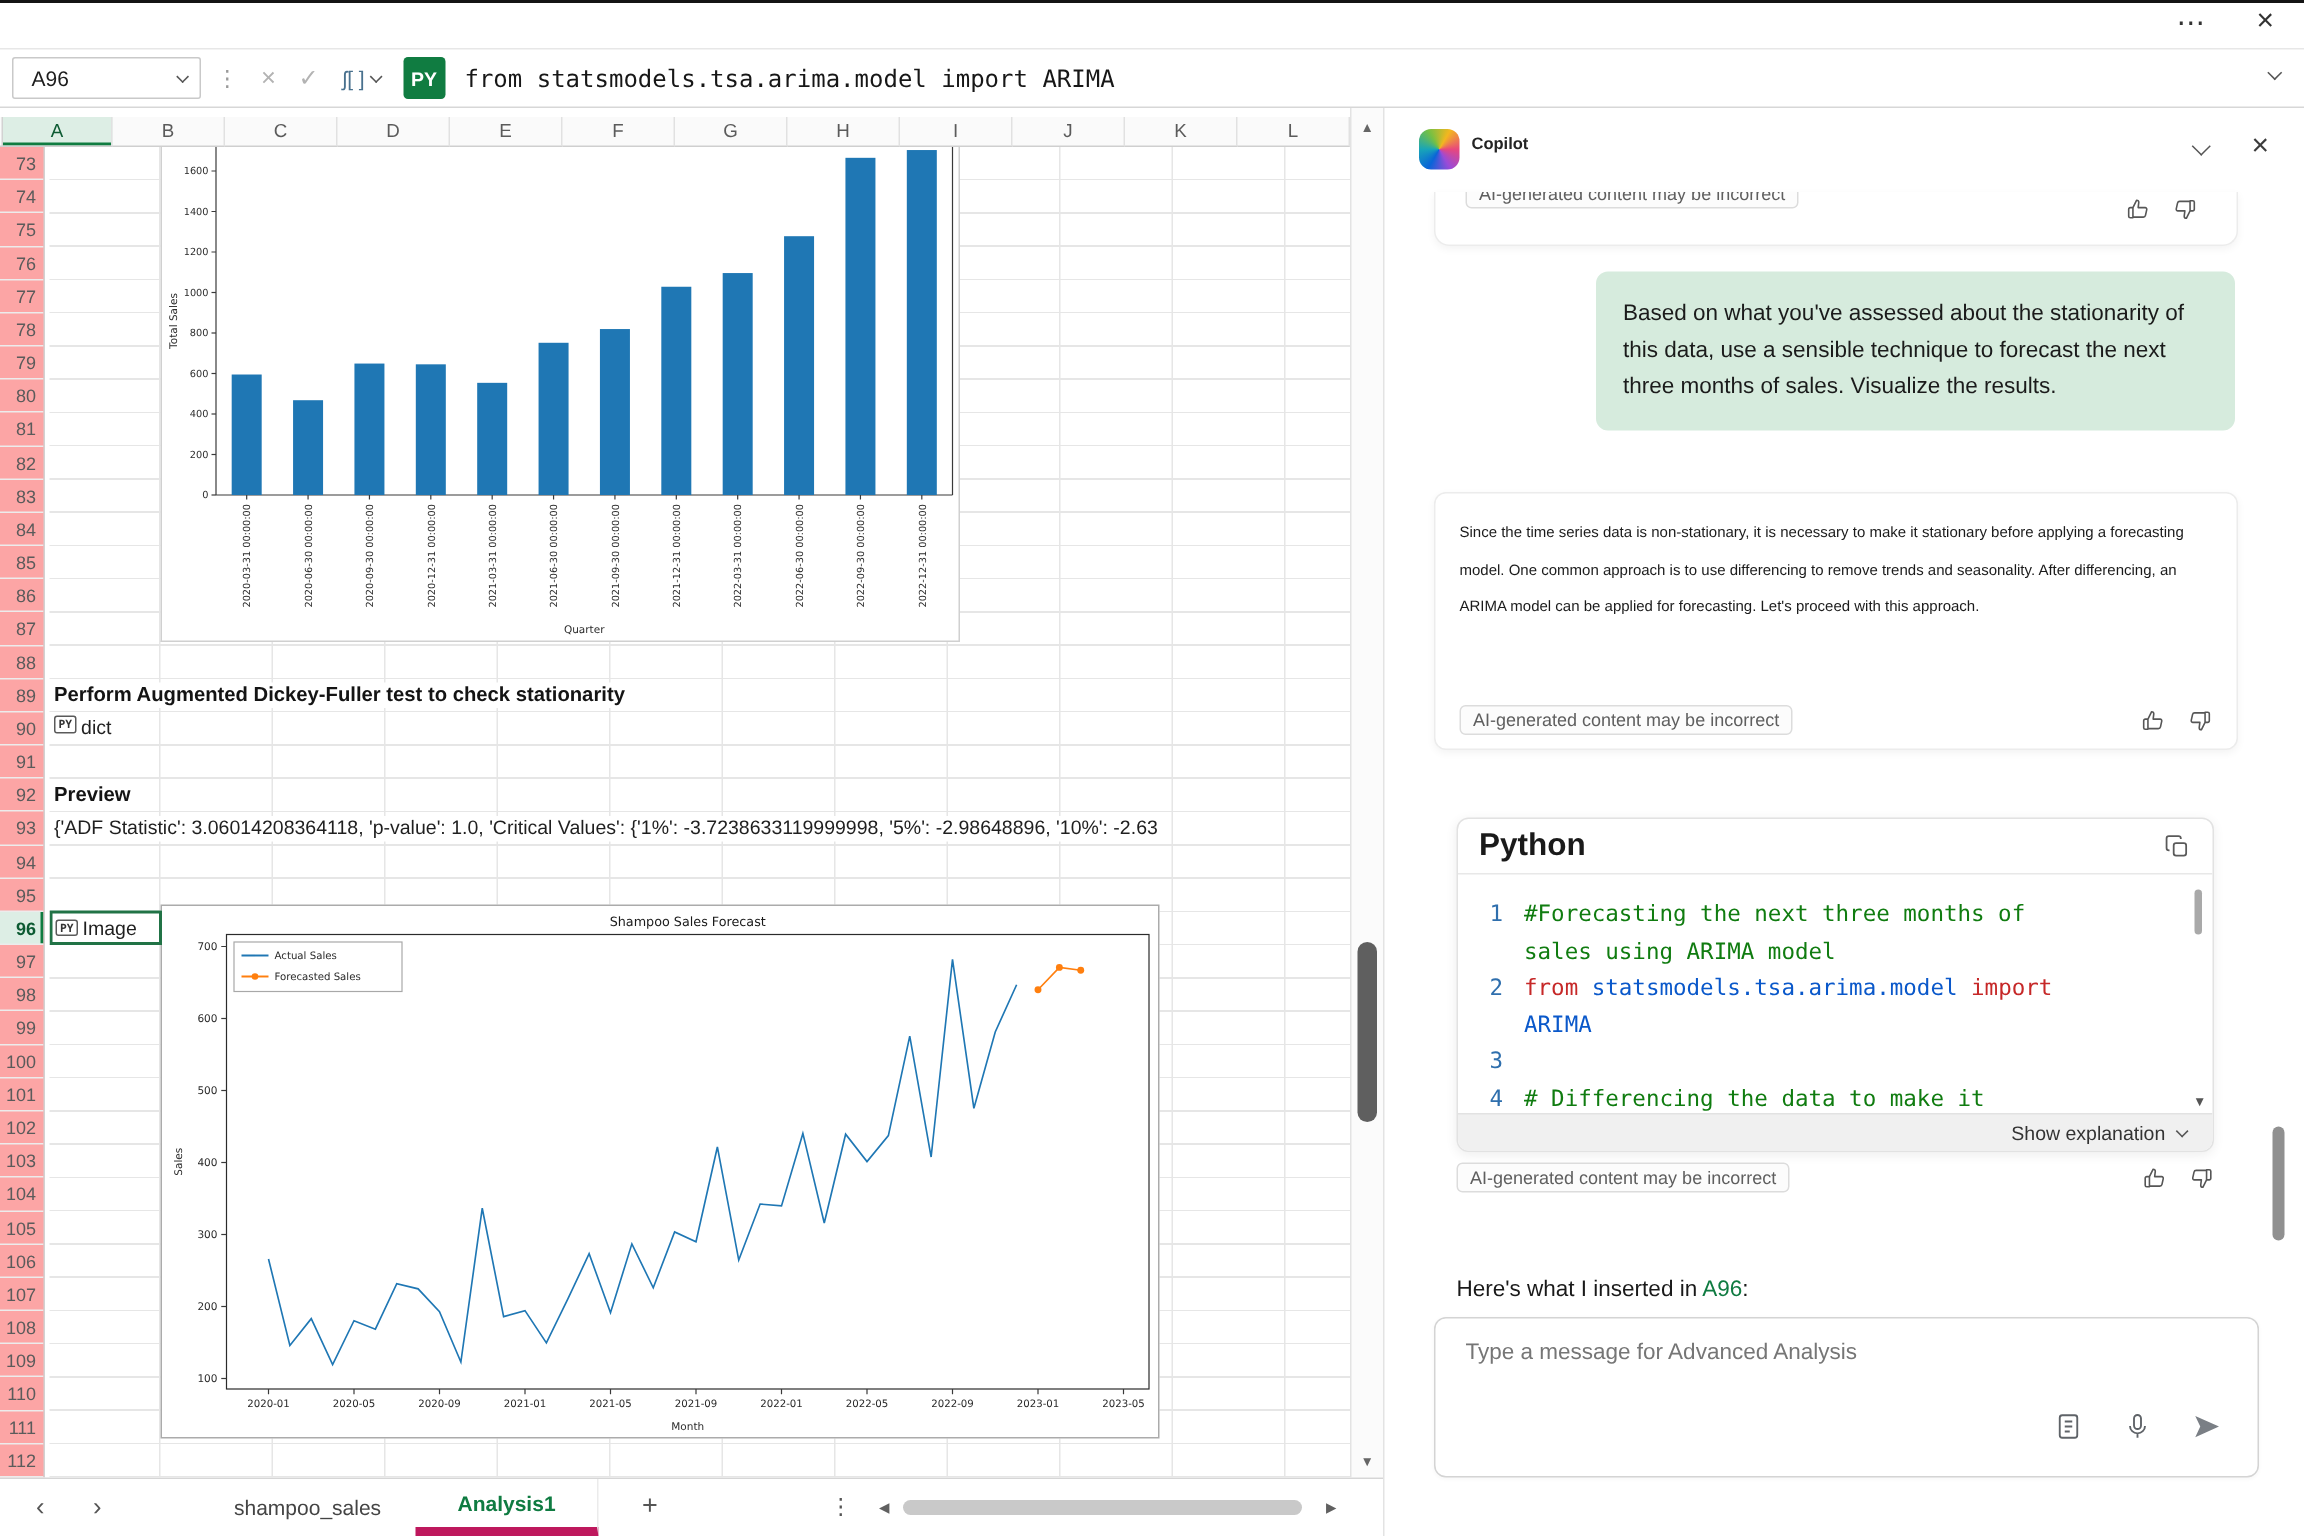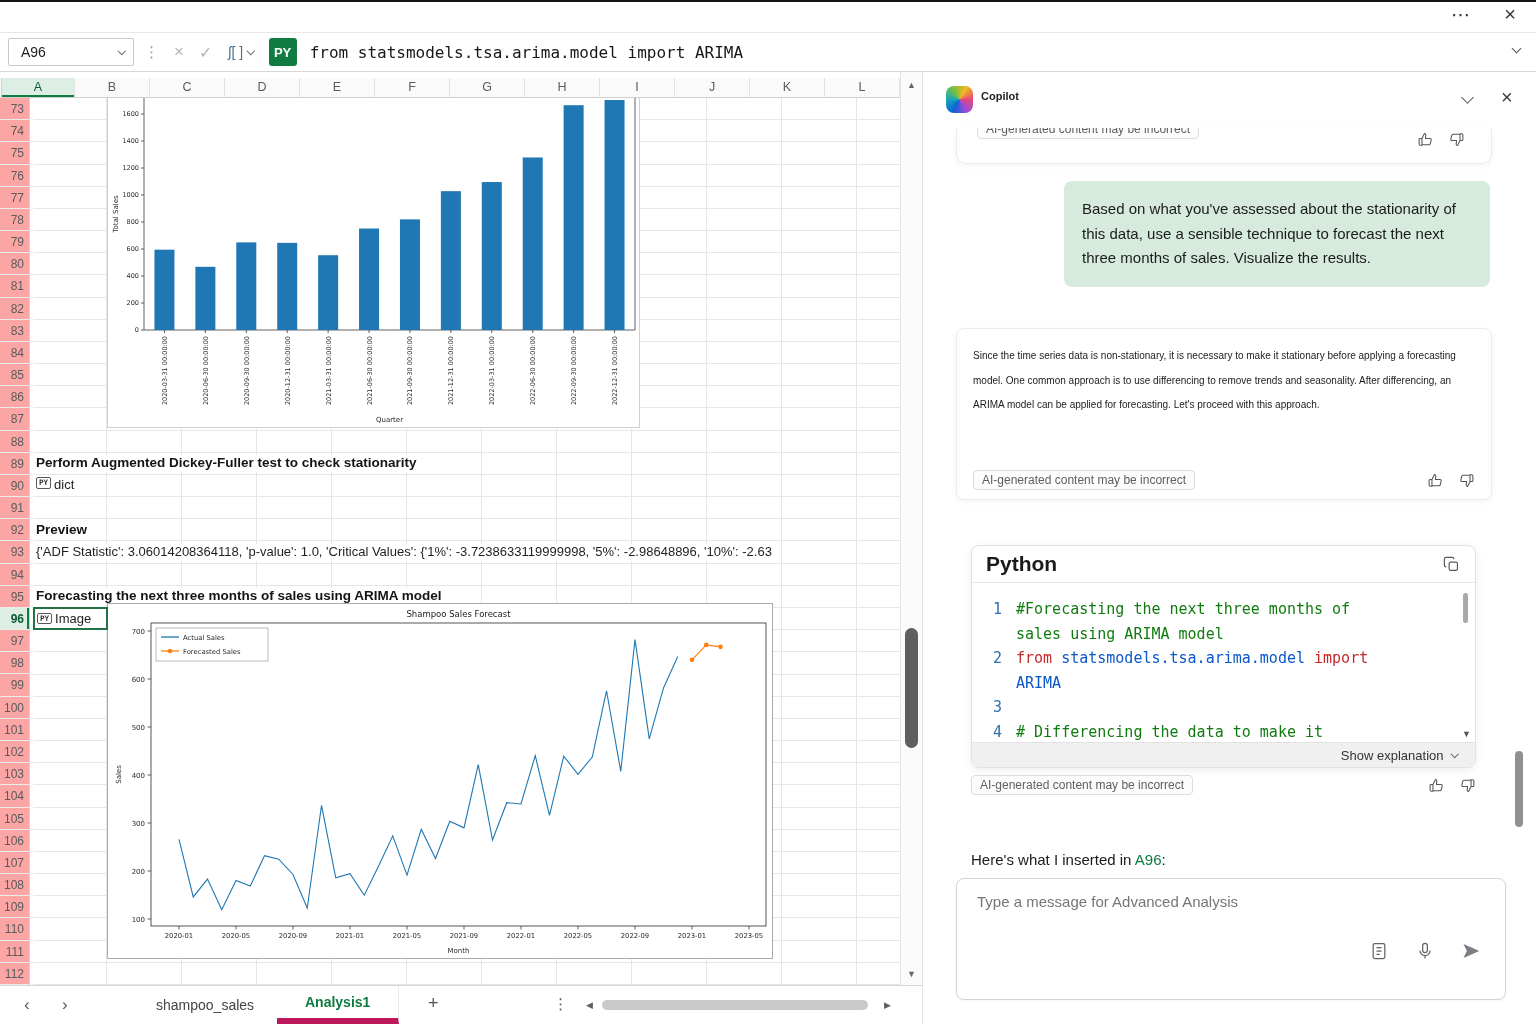--- a/index.html
+++ b/index.html
@@ -78,21 +78,21 @@
 .tok-comment{color:#107C10}
 .tok-keyword{color:#c62828}
 .tok-module{color:#0a58ca}
 .tok-plain{color:#1f1f1f}
 #codescroll{position:absolute;right:7px;top:10px;width:5px;height:30px;background:#a9a9a9;border-radius:3px}
 #codescroll-down{position:absolute;right:4px;bottom:3px;font-size:9px;color:#555}
 #codefoot{height:26px;background:#f0f0f0;border-top:1px solid #e2e2e2;display:flex;align-items:center;justify-content:flex-end;gap:8px;padding-right:18px;font-size:13px;color:#333}
 #belowcode{position:absolute;left:48px;top:703px;width:505px;display:flex;justify-content:space-between;align-items:center}
 #inserted{position:absolute;left:48px;top:779px;font-size:15px;color:#1a1a1a}
 #inserted .ref{color:#0f7b41}
-#inputcard{position:absolute;left:33px;top:806px;width:550px;height:122px;border:1px solid #d4d4d4;border-radius:8px;background:#fff;box-shadow:0 1px 3px rgba(0,0,0,.04)}
+#inputcard{position:absolute;left:33px;top:806px;width:550px;height:107px;border:1px solid #d4d4d4;border-radius:8px;background:#fff;box-shadow:0 1px 3px rgba(0,0,0,.04)}
 #inputcard input{position:absolute;left:20px;top:14px;width:490px;border:none;outline:none;font-size:15px;font-family:"Liberation Sans",sans-serif;color:#222;background:transparent}
 #inputcard input::placeholder{color:#767676}
 #inputicons{position:absolute;right:24px;top:62px;display:flex;gap:26px;align-items:center}
 #cp-scrollthumb{position:absolute;left:592px;top:679px;width:8px;height:76px;background:#909090;border-radius:4px}
 svg text{font-family:"DejaVu Sans",sans-serif}
 .icon-svg{display:block}
 </style>
 </head>
 <body>
 
@@ -310,23 +310,20 @@
     <div class="cell" style="top: 379.475px;">
       <span class="pychip">PY</span>
       <span>dict</span>
     </div>
     <div class="cell bold" style="top: 423.825px;">
       <span>Preview</span>
     </div>
     <div class="cell" style="top: 446px;">
       <span>{'ADF Statistic': 3.06014208364118, 'p-value': 1.0, 'Critical Values': {'1%': -3.7238633119999998, '5%': -2.98648896, '10%': -2.63</span>
     </div>
-    <div class="cell bold" style="top: 490.35px;">
-      <span>Forecasting the next three months of sales using ARIMA model</span>
-    </div>
     <div id="selbox" style="top: 509.025px;">
       <span class="pychip">PY</span>
       <span>Image</span>
     </div>
   </div>
 
 <div id="vscroll">
   <div class="vs-arrow" style="top:8px">▲</div>
   <div id="vthumb"></div>
   <div class="vs-arrow" style="bottom:6px">▼</div>

